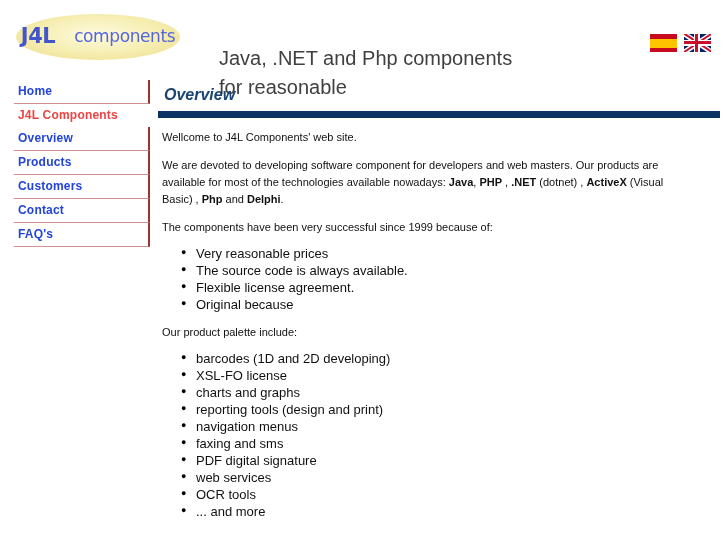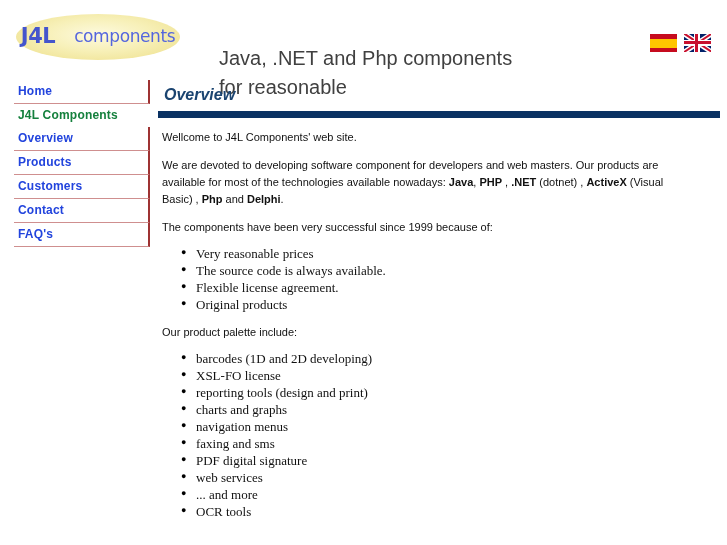--- a/index.html
+++ b/index.html
@@ -147,21 +147,21 @@
     font-weight: bold;
     color: #2244dd;
     font-family: "Liberation Sans", sans-serif;
     cursor: pointer;
     letter-spacing: 0.2px;
     height: 16px;
     line-height: 16px;
     box-sizing: content-box;
   }
   .nav-item.heading {
-    color: #15803d;
+    color: #ef4444;
     border-right: none;
     border-bottom: none;
     cursor: default;
   }
 
   
   #main {
     position: absolute;
     left: 158px;
     top: 0;
@@ -194,21 +194,20 @@
     padding-left: 34px;
     list-style: none;
   }
   ul.blist li {
     font-size: 13px;
     line-height: 17px;
     color: #111111;
     position: relative;
     padding-left: 0;
     margin: 0;
-    font-family: Liberation Serif, serif;
   }
   ul.blist li:before {
     content: "\25CF";
     position: absolute;
     left: -15px;
     top: -1px;
     font-size: 9px;
     color: #000000;
   }
 </style>
@@ -268,33 +267,33 @@
     <p class="para">Wellcome to J4L Components' web site.</p>
 
     <p class="para"><span>We are devoted to developing software component for developers and web masters. Our products are available for most of the technologies available nowadays: </span><b>Java</b><span>, </span><b>PHP</b><span> , </span><b>.NET</b><span> (dotnet) , </span><b>ActiveX</b><span> (Visual Basic) , </span><b>Php</b><span> and </span><b>Delphi</b><span>.</span></p>
 
     <p class="para">The components have been very successful since 1999 because of:</p>
 
     <ul class="blist" id="success-list">
         <li>Very reasonable prices</li>
         <li>The source code is always available.</li>
         <li>Flexible license agreement.</li>
-        <li>Original products</li>
+        <li>Original because</li>
       </ul>
 
     <p class="para">Our product palette include:</p>
 
     <ul class="blist" id="palette-list">
         <li>barcodes (1D and 2D developing)</li>
         <li>XSL-FO license</li>
+        <li>charts and graphs</li>
         <li>reporting tools (design and print)</li>
-        <li>charts and graphs</li>
         <li>navigation menus</li>
         <li>faxing and sms</li>
         <li>PDF digital signature</li>
         <li>web services</li>
+        <li>OCR tools</li>
         <li>... and more</li>
-        <li>OCR tools</li>
       </ul>
 
   </main>
 
 </div>
 
 </body></html>

